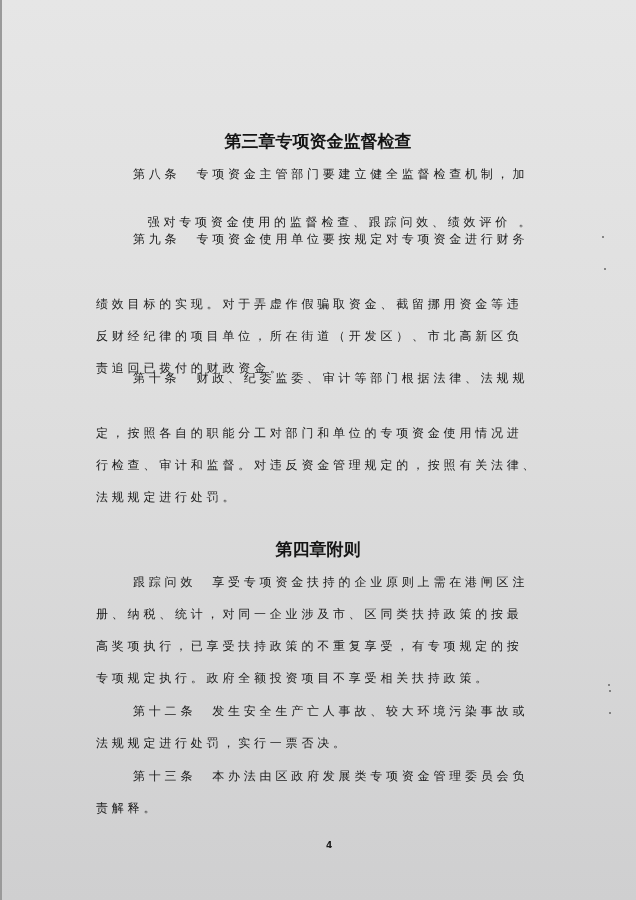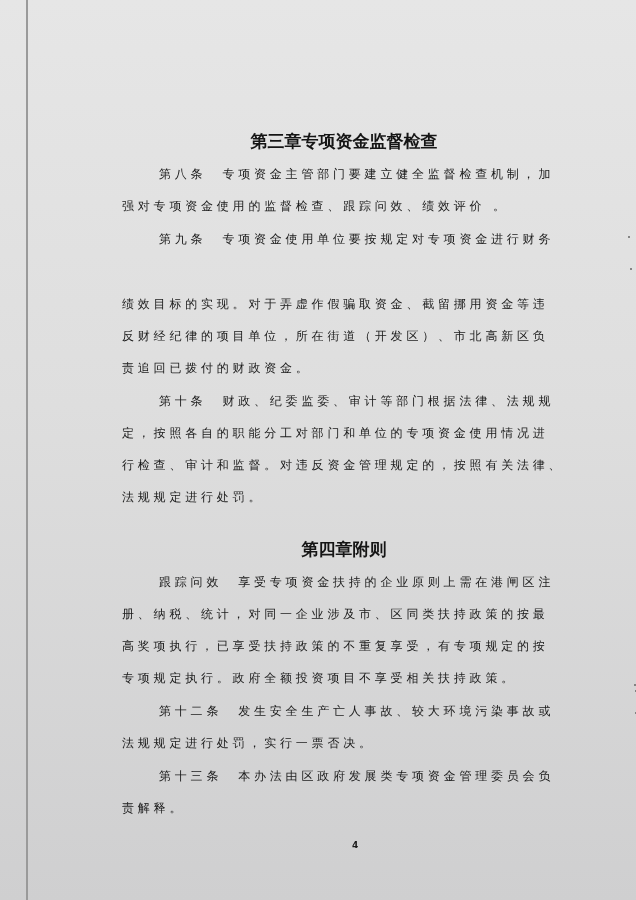--- a/index.html
+++ b/index.html
@@ -3,21 +3,21 @@
   <meta charset="utf-8">
   <style>
     html, body { margin: 0; padding: 0; }
     body {
       width: 636px; height: 900px; overflow: hidden;
       background: linear-gradient(180deg, #e6e6e6 0%, #dedede 45%, #cfcfd0 100%);
       position: relative;
       font-family: "DejaVu Serif", "Liberation Serif", serif;
       color: #1b1b1b;
     }
-    .page { position: absolute; left: 0; top: 0; width: 504px; height: 900px; margin-left: 26px; }
+    .page { position: absolute; left: 0; top: 0; width: 504px; height: 900px; }
     .edge-left { position:absolute; left:0; top:0; width:2px; height:900px; background:#9a9a9a; }
     .chapter-title {
       position: absolute; left: 0; width: 636px; text-align: center;
       font-family: "DejaVu Sans", "Liberation Sans", sans-serif;
       font-size: 17px; font-weight: bold; letter-spacing: 0px; color: #151515;
     }
     .line {
       position: absolute; left: 96px; width: 490px;
       font-size: 12px; letter-spacing: 3.8px; white-space: nowrap; line-height: 20px;
     }
@@ -34,30 +34,30 @@
 <body>
 
 <div class="page">
   <div class="edge-left"></div>
 
   <div class="chapter-title" style="top:130px;">第三章专项资金监督检查</div>
 
   <div class="line indent" style="top:164px;">
     <span class="art-label">第八条</span><span>专项资金主管部门要建立健全监督检查机制，加</span>
   </div>
-  <div class="line" style="top:196px;">强对专项资金使用的监督检查、跟踪问效、绩效评价 。</div>
+  <div class="line" style="top:212px;text-align:center;">强对专项资金使用的监督检查、跟踪问效、绩效评价 。</div>
 
   <div class="line indent" style="top:229px;">
     <span class="art-label">第九条</span><span>专项资金使用单位要按规定对专项资金进行财务</span>
   </div>
   <div class="line" style="top:294px;">绩效目标的实现。对于弄虚作假骗取资金、截留挪用资金等违</div>
   <div class="line" style="top:326px;">反财经纪律的项目单位，所在街道（开发区）、市北高新区负</div>
   <div class="line" style="top:358px;">责追回已拨付的财政资金。</div>
 
-  <div class="line indent" style="top:391px;">
+  <div class="line indent" style="top:368px;">
     <span class="art-label">第十条</span><span>财政、纪委监委、审计等部门根据法律、法规规</span>
   </div>
   <div class="line" style="top:423px;">定，按照各自的职能分工对部门和单位的专项资金使用情况进</div>
   <div class="line" style="top:455px;">行检查、审计和监督。对违反资金管理规定的，按照有关法律、</div>
   <div class="line" style="top:487px;">法规规定进行处罚。</div>
 
   <div class="chapter-title" style="top:538px;">第四章附则</div>
 
   <div class="line indent" style="top:572px;">
     <span class="art-label">跟踪问效</span><span>享受专项资金扶持的企业原则上需在港闸区注</span>

